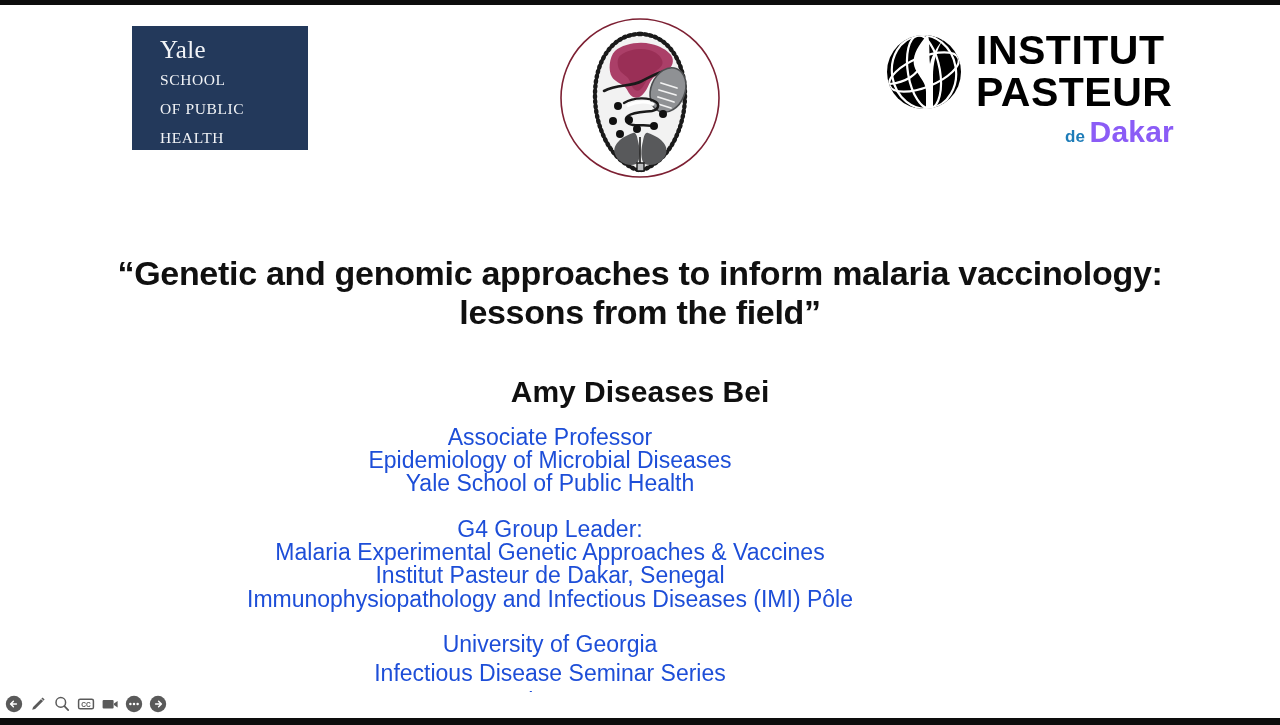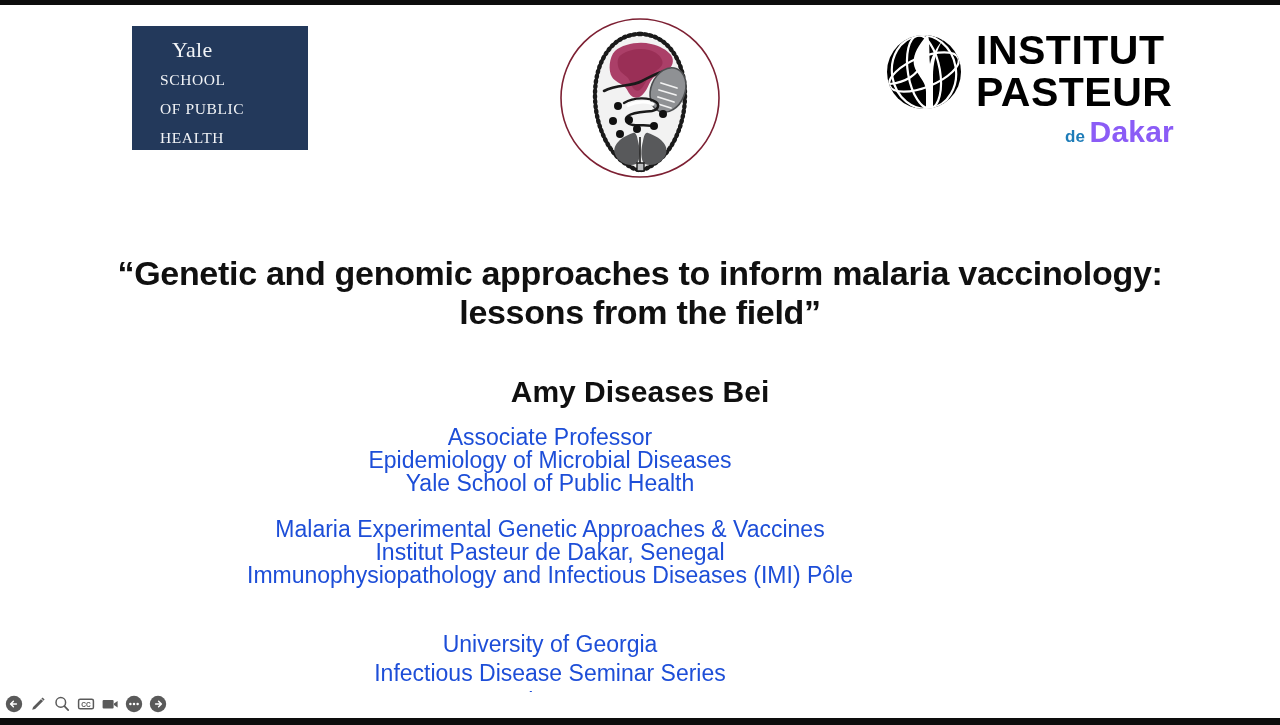--- a/index.html
+++ b/index.html
@@ -58,24 +58,23 @@
     top: 21px;
     width: 176px;
     height: 124px;
     background: #23395b;
     color: #f2f4f7;
     box-sizing: border-box;
     padding: 8px 0 0 28px;
     font-family: "Liberation Serif", serif;
   }
   .yale-word {
-    font-size: 22px;
+    font-size: 25px;
     line-height: 31px;
     letter-spacing: 0.3px;
-    margin-left: 12px;
   }
   .yale-line {
     font-size: 15.5px;
     line-height: 29px;
     letter-spacing: 0.6px;
   }
 
   
   .parasite-logo {
     position: absolute;
@@ -313,20 +312,21 @@
 
   <div class="speaker-name">Amy Diseases Bei</div>
 
   <div class="affil-block affil-yale" style="top:421px">
     <div>Associate Professor</div>
     <div>Epidemiology of Microbial Diseases</div>
     <div>Yale School of Public Health</div>
   </div>
 
   <div class="affil-block affil-ipd" style="top:513px">
+    <div>G4 Group Leader:</div>
     <div>Malaria Experimental Genetic Approaches &amp; Vaccines</div>
     <div>Institut Pasteur de Dakar, Senegal</div>
     <div>Immunophysiopathology and Infectious Diseases (IMI) Pôle</div>
   </div>
 
   <div class="affil-block affil-event" style="top:625px">
     <div>University of Georgia</div>
     <div>Infectious Disease Seminar Series</div>
     <div>November 3, 2025</div>
   </div>

